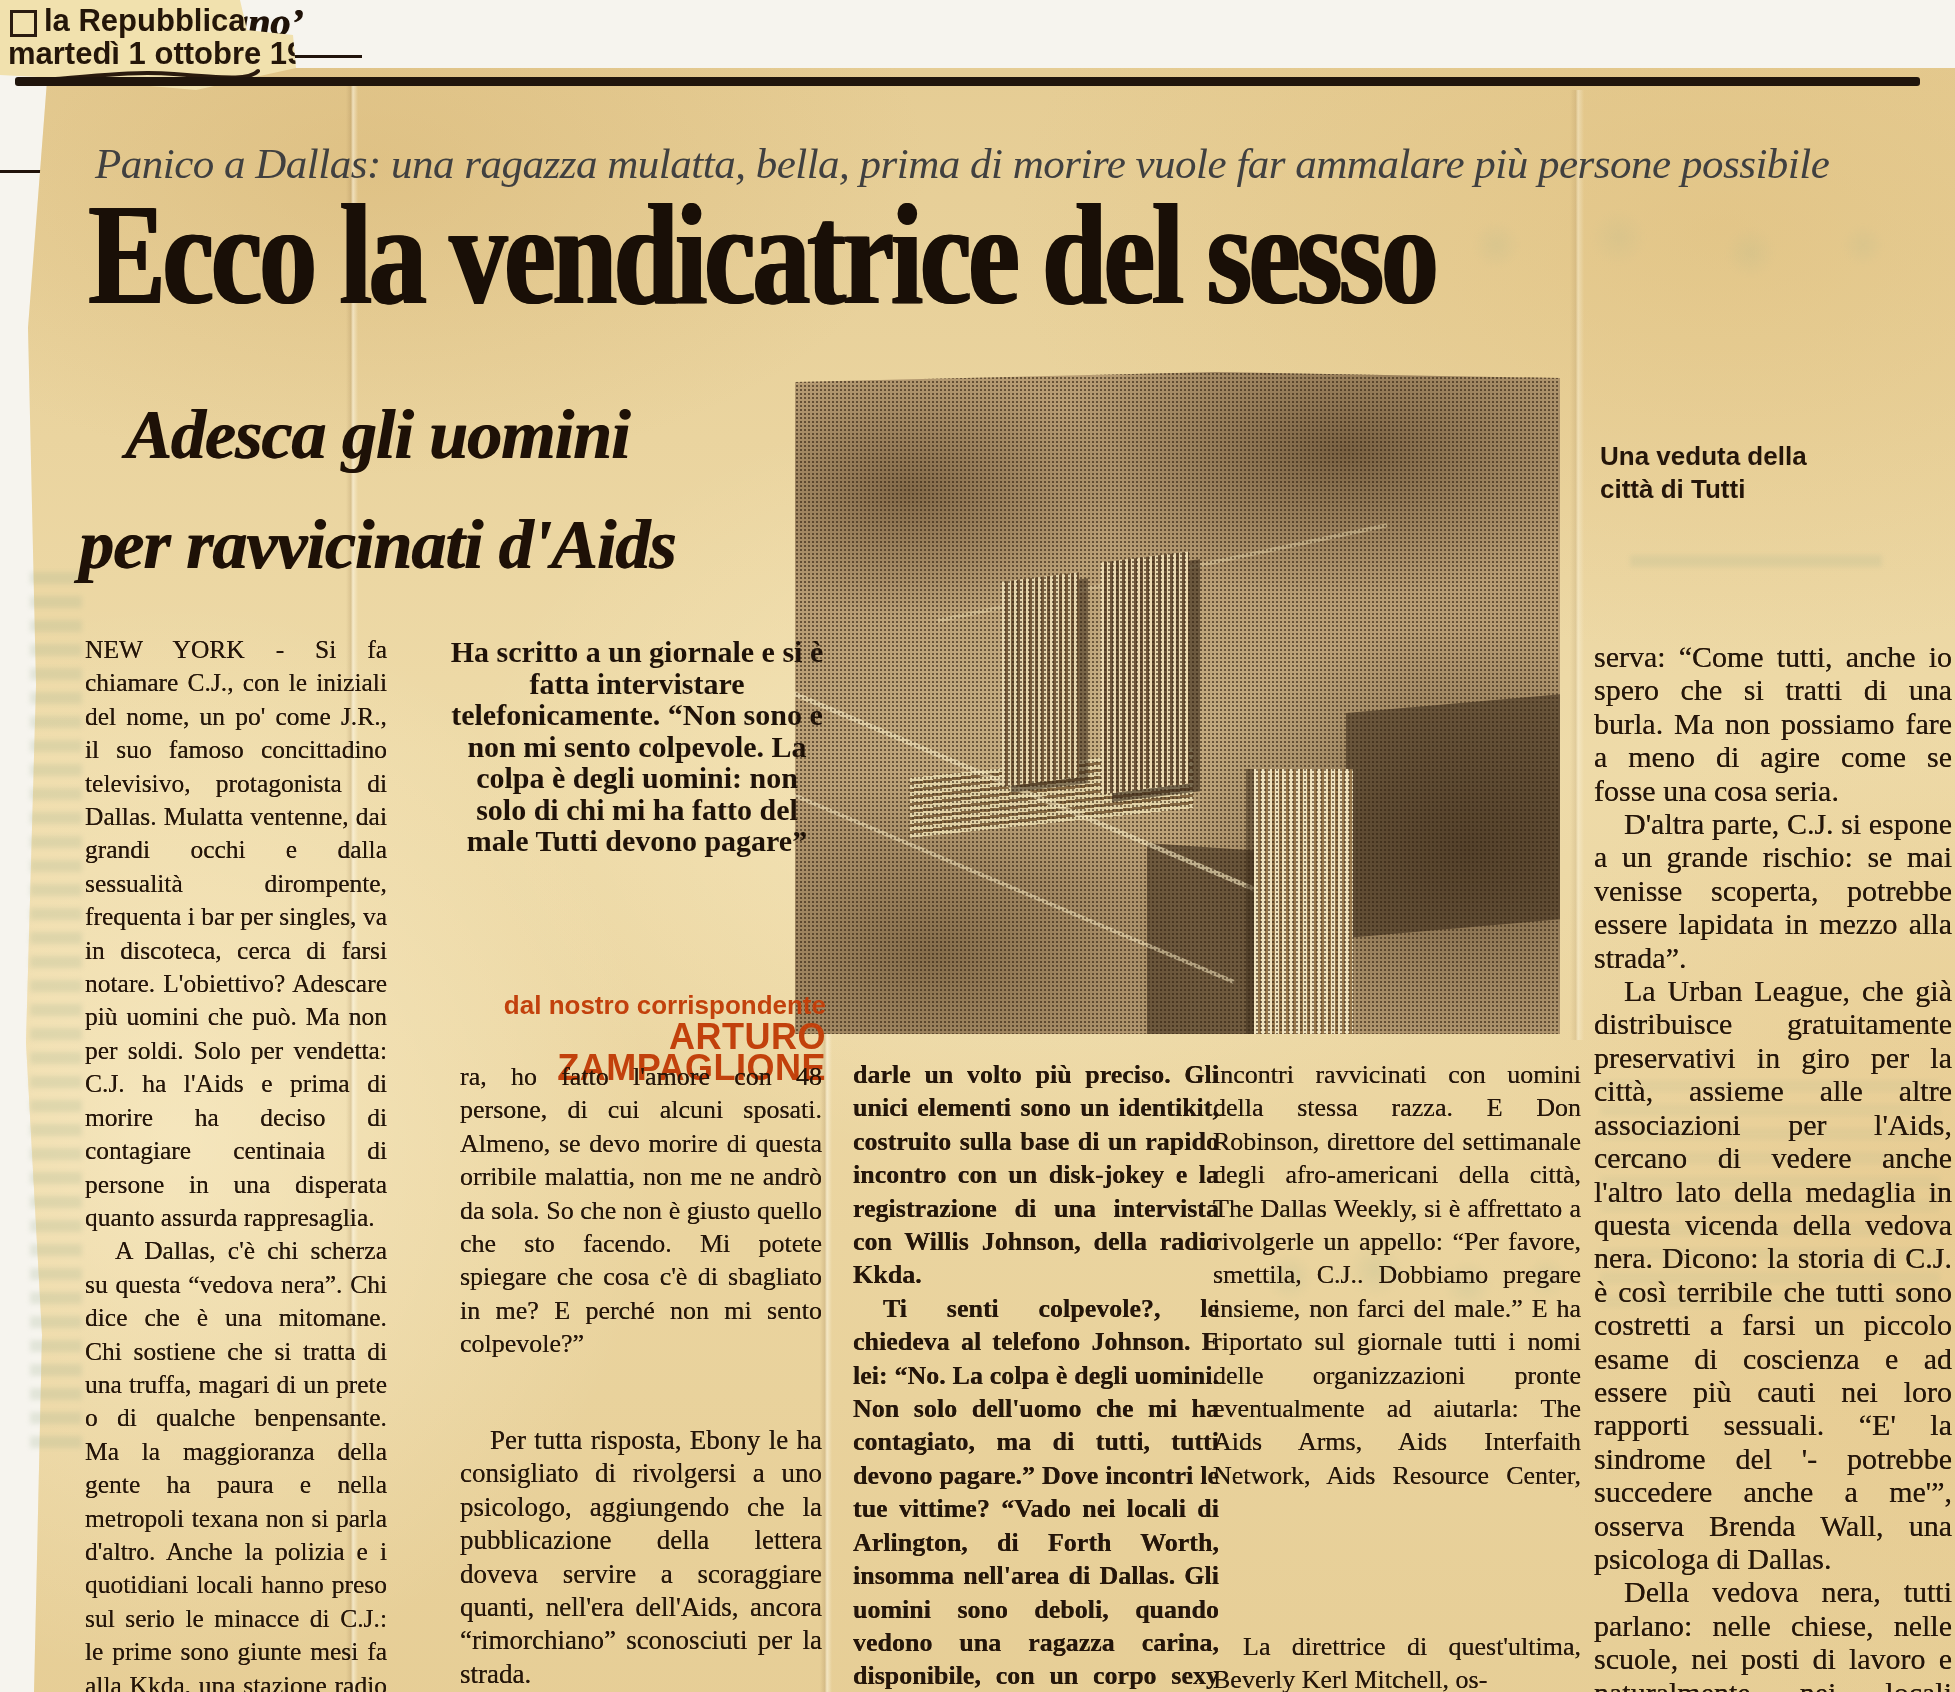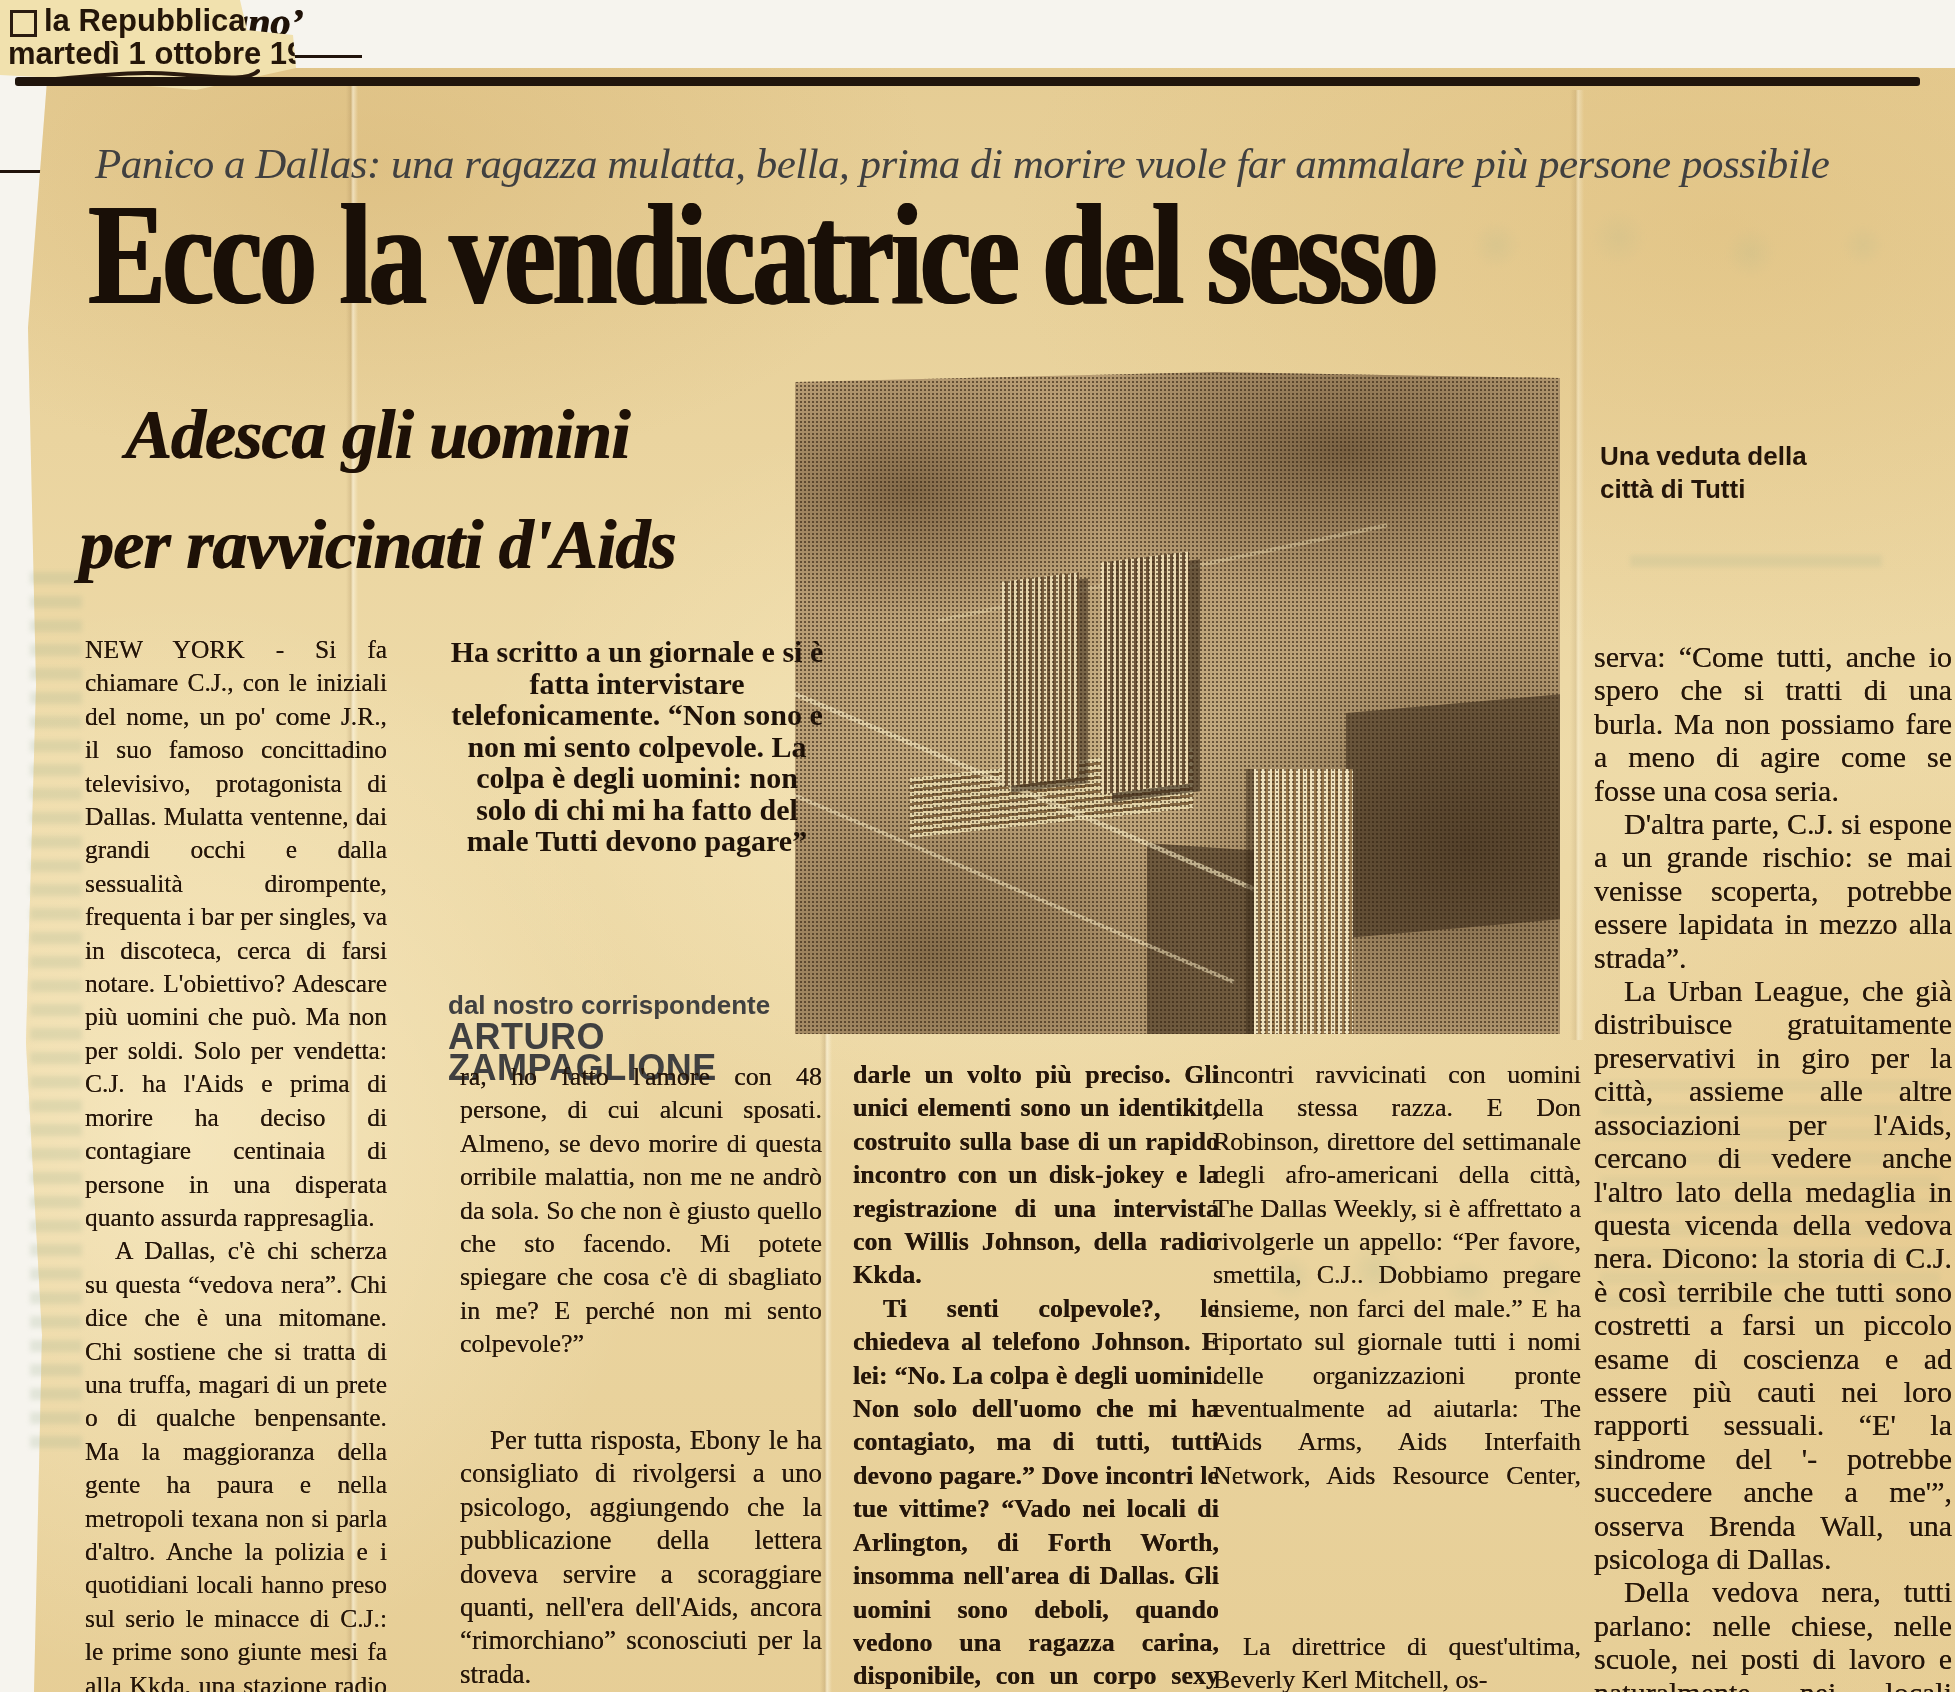--- a/index.html
+++ b/index.html
@@ -69,22 +69,22 @@
   .ph.r2{left:-10%;top:76%;width:70%;height:4px;background:rgba(238,224,184,.55);transform:rotate(23deg);}
   .ph.r3{left:18%;top:30%;width:60%;height:4px;background:rgba(230,214,172,.4);transform:rotate(-12deg);}
   .ph.dots{left:0;top:0;right:0;bottom:0;
      background-image:radial-gradient(rgba(50,34,17,.6) 1px, transparent 1.45px);
      background-size:4px 4px;}
   .caption{position:absolute;left:1600px;top:440px;width:228px;font:bold 26px/33px "Liberation Sans",sans-serif;
      color:#241509;z-index:3;}
   
   .pullquote{position:absolute;left:448px;top:636px;width:378px;text-align:center;
      font:bold 30px/31.5px "Liberation Serif",serif;color:#1f1208;z-index:3;}
-  .byline{position:absolute;left:448px;top:990px;width:378px;text-align:left;
-     font:bold 26px/31px "Liberation Sans",sans-serif;color:#404040;z-index:3;}
+  .byline{position:absolute;left:448px;top:990px;width:378px;text-align:right;
+     font:bold 26px/31px "Liberation Sans",sans-serif;color:#c2410c;z-index:3;}
   .byline .nm{font-size:36px;letter-spacing:.5px;}
   
   .bodytext{position:absolute;font:25.5px/33.4px "Liberation Serif",serif;color:#241509;
      text-align:justify;z-index:3;text-shadow:0 0 .5px rgba(36,21,9,.85);}
   .bodytext p{margin:0;}
   .bodytext p + p{text-indent:30px;}
   .bodytext p.ind{text-indent:30px;}
   #col1{left:85px;top:633px;width:302px;height:1059px;overflow:hidden;}
   #col2a{left:460px;top:1060px;width:362px;font-size:26px;}
   #col2h{left:460px;top:1298px;width:362px;}

